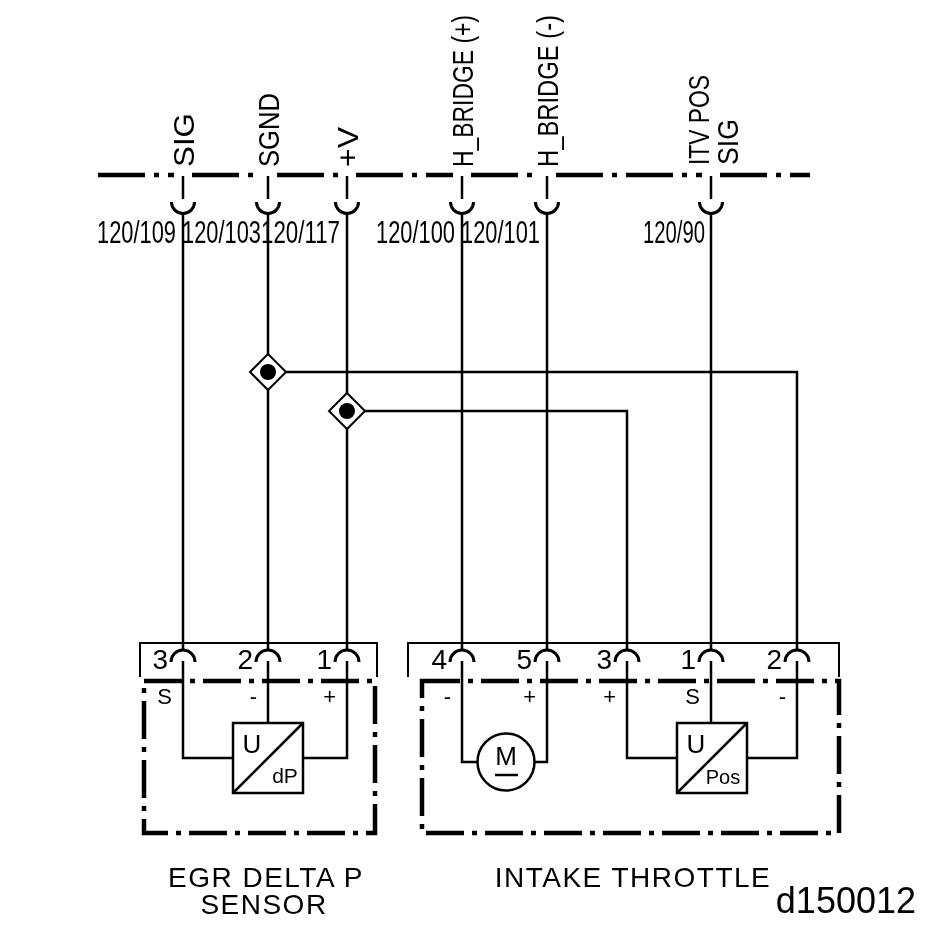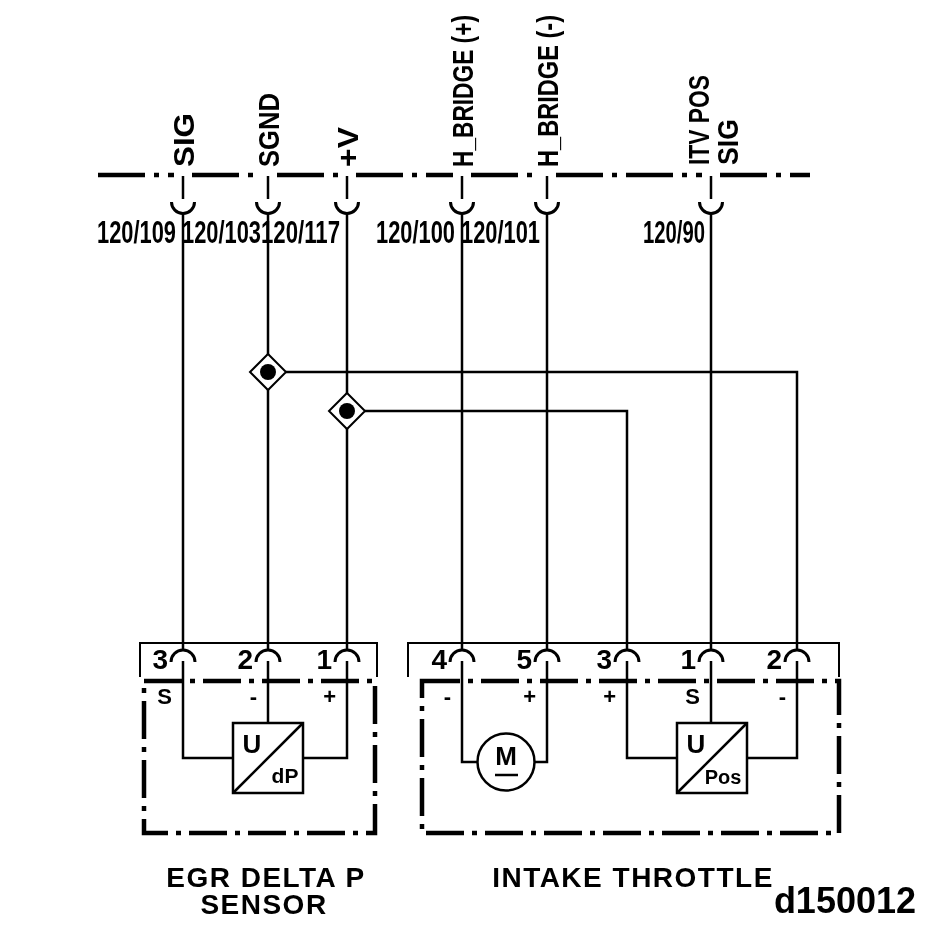--- a/index.html
+++ b/index.html
@@ -1,16 +1,16 @@
 <!DOCTYPE html>
 <html><head>
 <meta charset="utf-8">
 <style>
   html,body{margin:0;padding:0;background:#fff;}
-  .stage{width:934px;height:938px;background:#ffffff;position:relative;overflow:hidden;font-weight:bold;}
+  .stage{width:934px;height:938px;background:#ffffff;position:relative;overflow:hidden;}
   svg{display:block;}
   .t{font-family:"Liberation Sans","DejaVu Sans",sans-serif;fill:#000;}
   .wire{stroke:#000;stroke-width:2.5;fill:none;}
   .busline{stroke:#000;stroke-width:4.5;fill:none;stroke-dasharray:47 9 5 9;}
   .boundary{stroke:#000;stroke-width:4.5;fill:none;stroke-dasharray:38 8 5 8;}
   .housing{stroke:#000;stroke-width:2;fill:none;}
   .pinarc{stroke:#000;stroke-width:3;fill:none;}
   .sym{stroke:#000;stroke-width:2.5;fill:#fff;}
   .symline{stroke:#000;stroke-width:2.5;fill:none;}
   .node{stroke:#000;stroke-width:2;fill:#fff;}

